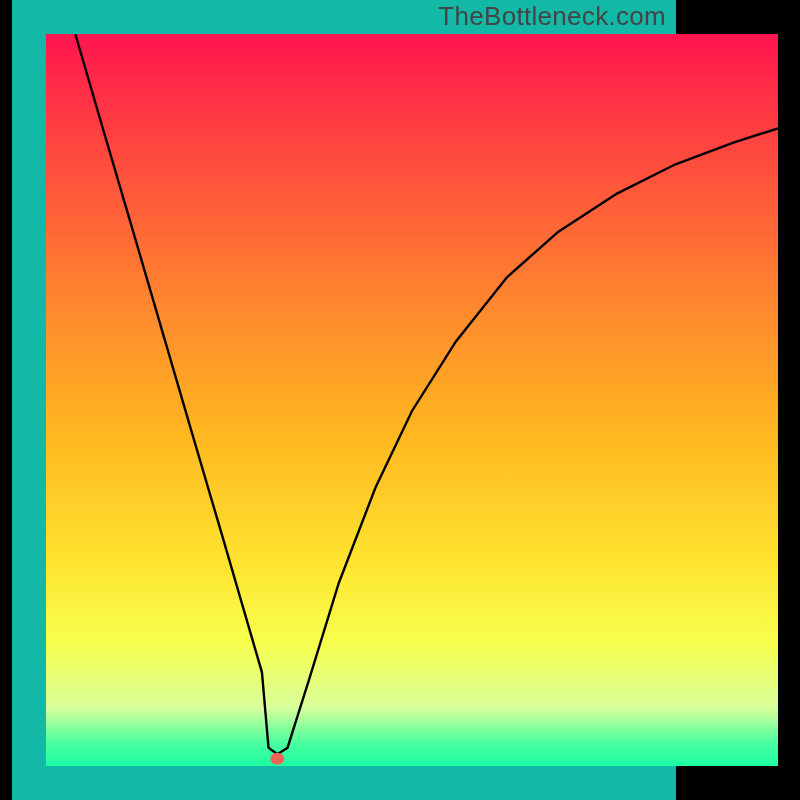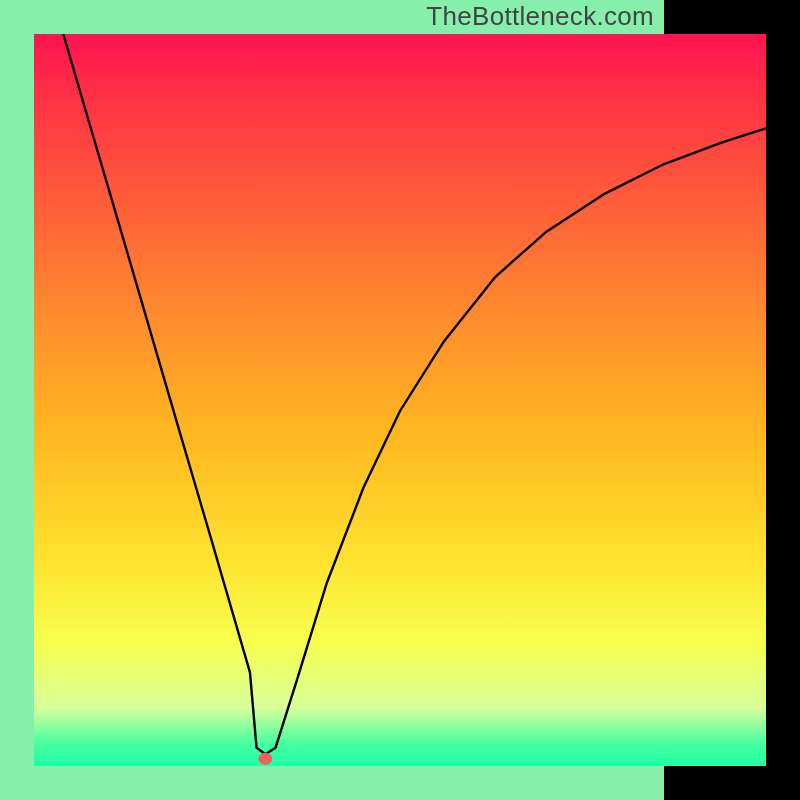--- a/index.html
+++ b/index.html
@@ -8,21 +8,22 @@
     width: 800px;
     height: 800px;
     background: #000;
     font-family: Arial, Helvetica, sans-serif;
     overflow: hidden;
   }
   .frame {
     position: relative;
     width: 664px;
     height: 800px;
-    background: #86efac;
+    background: #14b8a6;
+    margin-left: 12px;
   }
   .plot-area {
     position: absolute;
     left: 34px;
     top: 34px;
     width: 732px;
     height: 732px;
     
     background: linear-gradient(
       to bottom,

